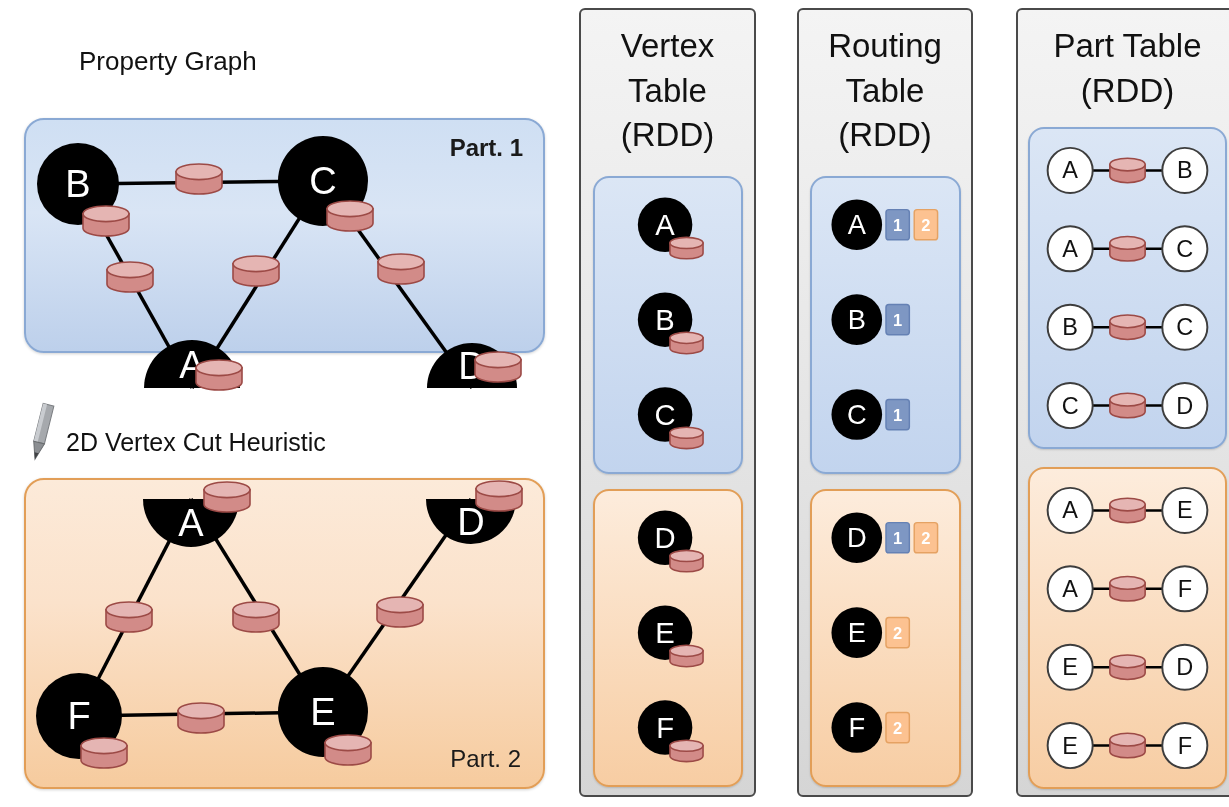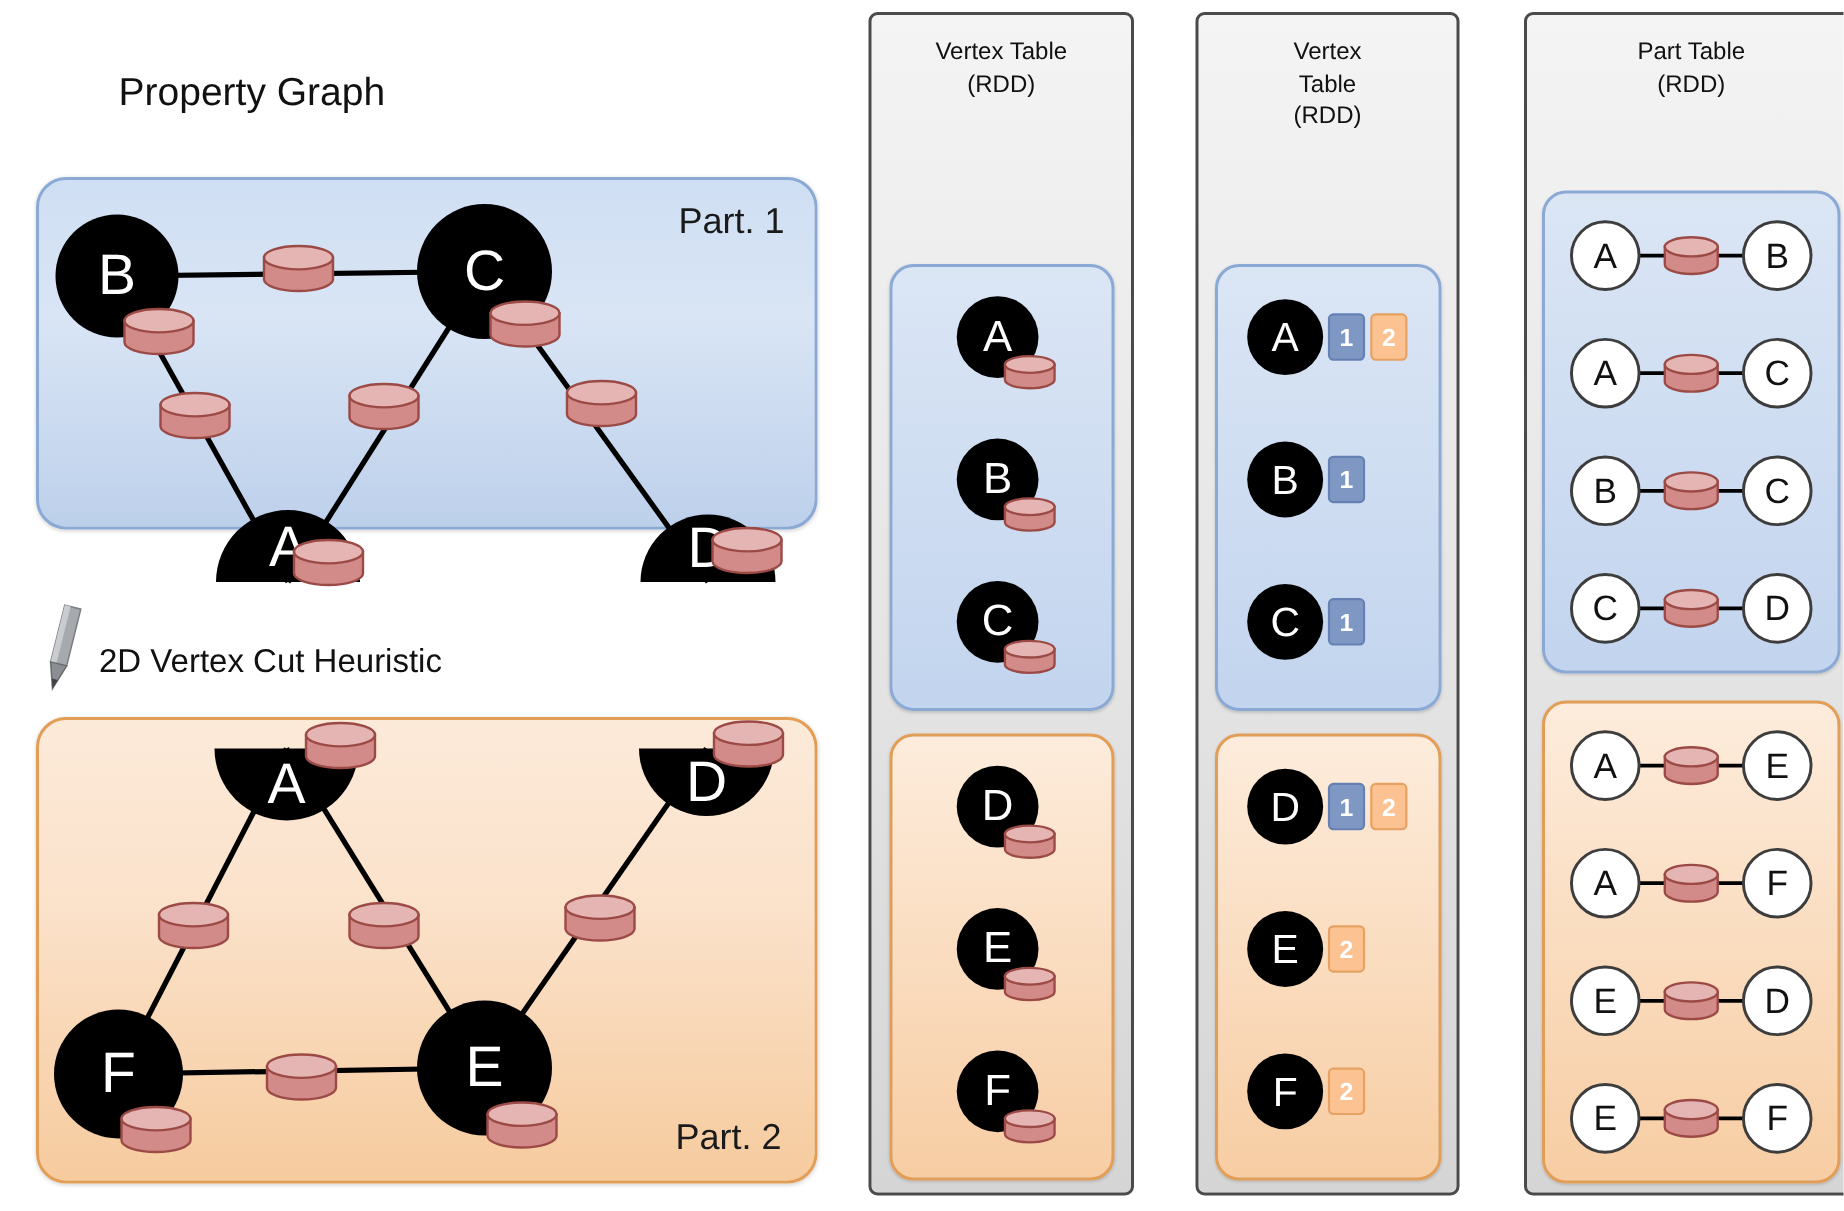--- a/index.html
+++ b/index.html
@@ -5,36 +5,36 @@
   html,body{margin:0;padding:0;background:#ffffff;}
   *{box-sizing:border-box;}
   #stage{
     position:relative;width:1229px;height:807px;background:#ffffff;
     font-family:"Liberation Sans",sans-serif;overflow:hidden;color:#111;margin-left:16px;
   }
   .pg-title{position:absolute;left:63px;top:46px;font-size:26px;color:#111;}
   .part-box{position:absolute;border-radius:20px;box-shadow:0 1px 3px rgba(0,0,0,0.18);}
   #part1-box{left:8px;top:118px;width:521px;height:235px;
     background:linear-gradient(180deg,#cfdff3 0%,#d9e5f5 40%,#bdd0eb 100%);
-    border:2px solid #8aa9d4;}
+    border:2px solid #8aa9d4;font-weight:bold;}
   #part2-box{left:8px;top:478px;width:521px;height:311px;
     background:linear-gradient(180deg,#fcead9 0%,#fbe2cb 40%,#f6cb9e 100%);
     border:2px solid #e29e57;}
   .part-label{position:absolute;font-size:24px;color:#1a1a1a;}
   #part1-label{top:14px;right:20px;}
   #part2-label{bottom:14px;right:22px;}
-  .cut-label{position:absolute;left:50px;top:428px;font-size:22px;color:#111;}
+  .cut-label{position:absolute;left:50px;top:428px;font-size:25px;color:#111;}
   #graph-layer{position:absolute;left:0;top:0;width:545px;height:807px;pointer-events:none;}
   .column{position:absolute;top:8px;height:789px;
     background:linear-gradient(180deg,#f4f4f4 0%,#e4e4e4 55%,#d5d5d5 100%);
     border:2px solid #4a4a4a;border-radius:6px;}
   #col-vertex{left:563px;width:177px;}
   #col-routing{left:781px;width:176px;}
   #col-edge{left:1000px;width:223px;}
-  .col-title{margin-top:14px;text-align:center;font-size:16px;line-height:1.35;
+  .col-title{margin-top:14px;text-align:center;font-size:33px;line-height:1.35;
     color:#111;white-space:pre-line;}
   .subbox{position:absolute;border-radius:16px;box-shadow:0 1px 2px rgba(0,0,0,0.15);}
   .subbox.blue{background:linear-gradient(180deg,#dbe6f5 0%,#c2d4ee 100%);border:2px solid #8aa9d4;}
   .subbox.orange{background:linear-gradient(180deg,#fdecdc 0%,#f7cda3 100%);border:2px solid #e29e57;}
   .subbox svg{position:absolute;left:0;top:0;width:100%;height:100%;}
   #vt-blue{left:577px;top:176px;width:150px;height:298px;}
   #vt-orange{left:577px;top:489px;width:150px;height:298px;}
   #rt-blue{left:794px;top:176px;width:151px;height:298px;}
   #rt-orange{left:794px;top:489px;width:151px;height:298px;}
   #et-blue{left:1012px;top:127px;width:199px;height:322px;}
@@ -172,21 +172,21 @@
         <path d="M 309 742.8 L 309 757.2 A 23 7.800000000000001 0 0 0 355 757.2 L 355 742.8 Z" fill="#d28b88" stroke="#9c4a46" stroke-width="1.6"></path>
         <ellipse cx="332" cy="742.8" rx="23" ry="7.800000000000001" fill="#e5b5b3" stroke="#9c4a46" stroke-width="1.6"></ellipse>
       </g>
     </svg>
 
   <div class="column" id="col-vertex">
     <div class="col-title">Vertex Table
 (RDD)</div>
   </div>
   <div class="column" id="col-routing">
-    <div class="col-title">Vertex
+    <div class="col-title">Routing
 Table
 (RDD)</div>
   </div>
   <div class="column" id="col-edge">
     <div class="col-title">Part Table
 (RDD)</div>
   </div>
 
   <div class="subbox blue" id="vt-blue">
       <svg id="vt-blue-svg" viewBox="0 0 150 298">

